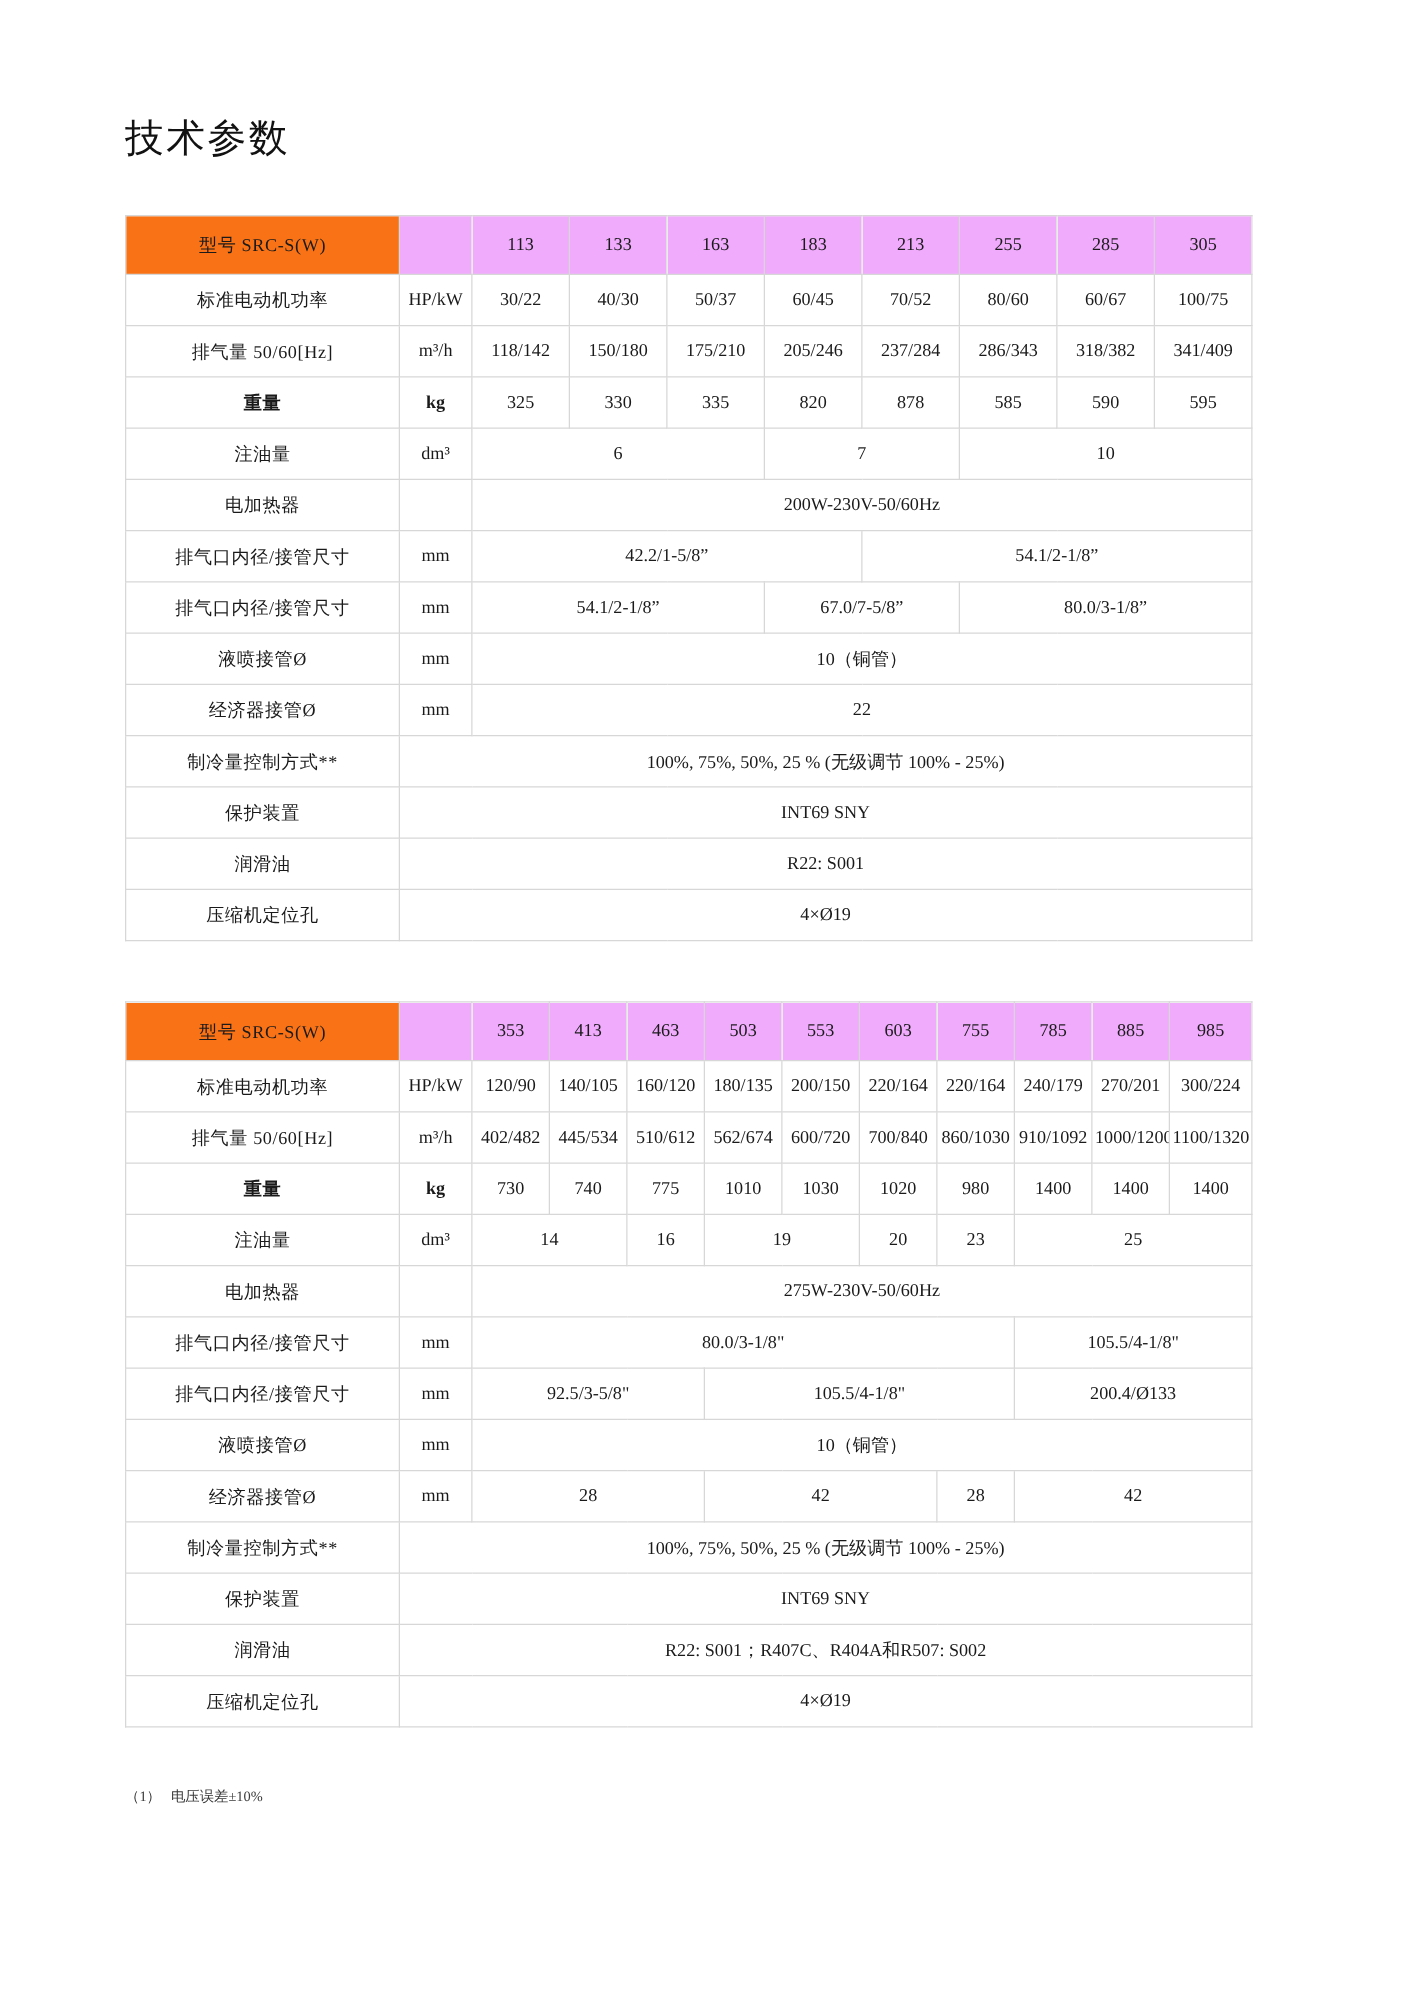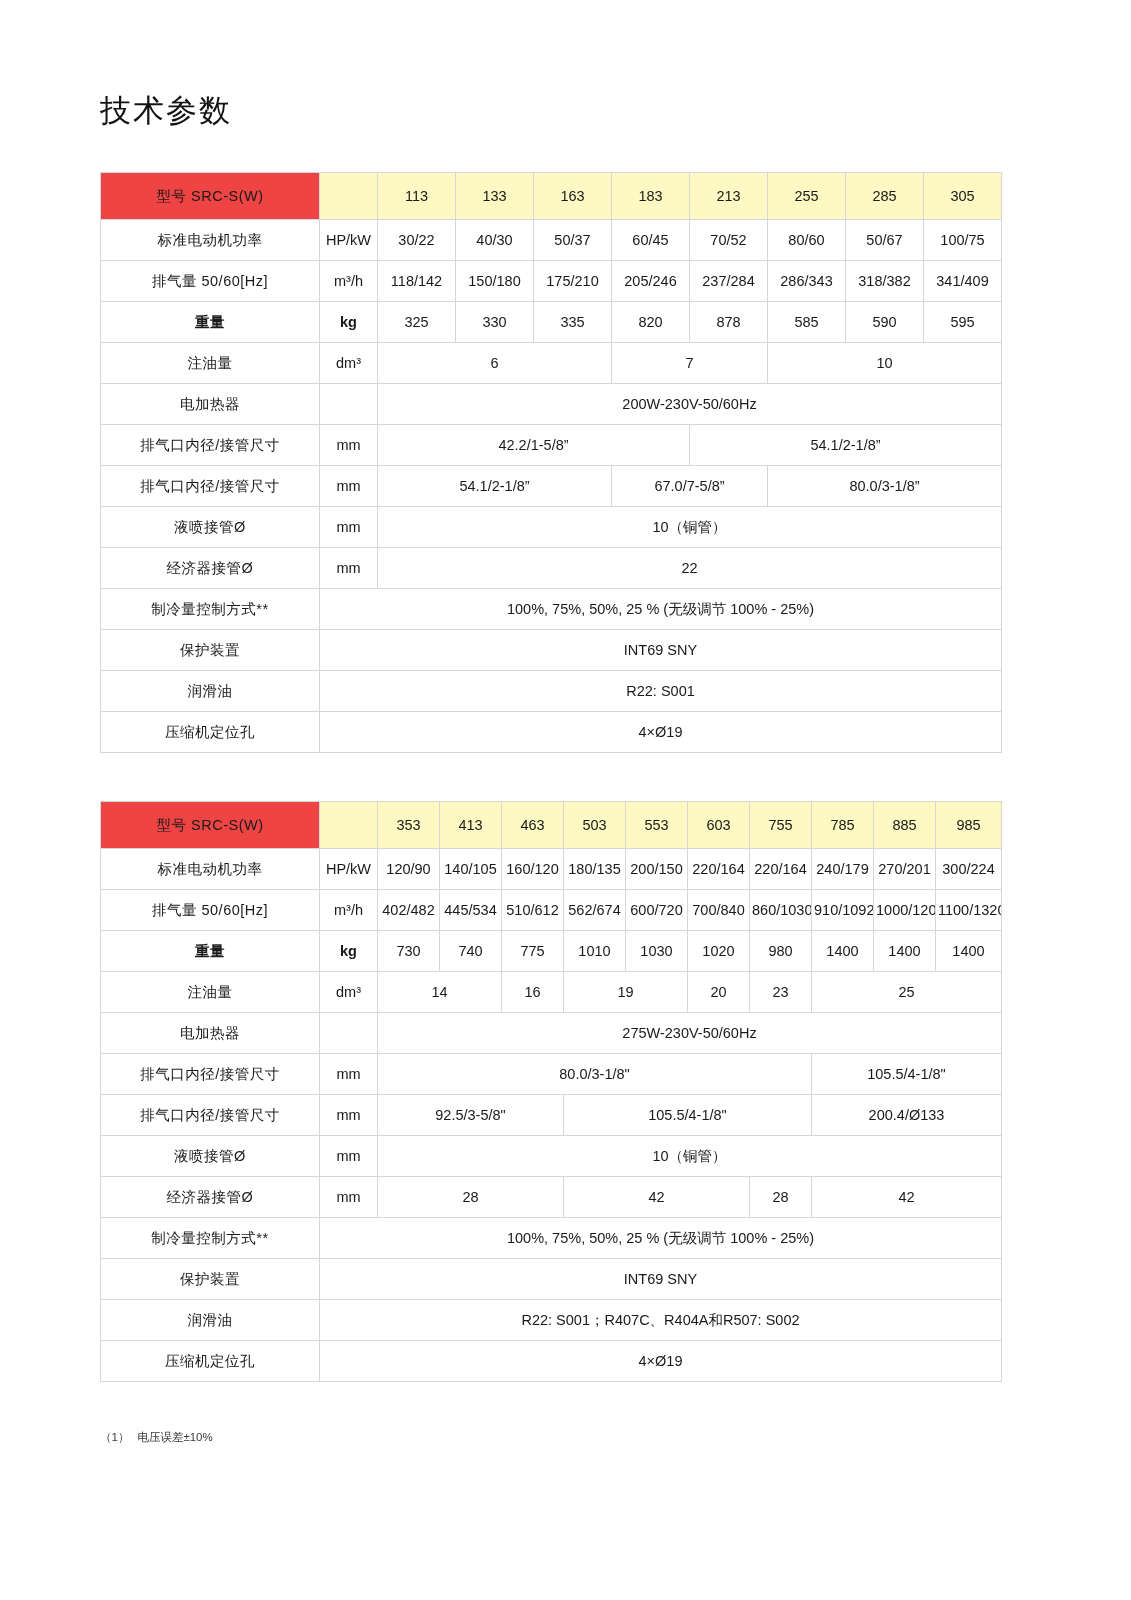--- a/index.html
+++ b/index.html
@@ -13,20 +13,21 @@
     font-family: "Liberation Sans", sans-serif;
     color: #1a1a1a;
     -webkit-font-smoothing: antialiased;
   }
   .page {
     position: relative;
     width: 1131px;
     min-height: 1600px;
     box-sizing: border-box;
     padding: 90px 100px 60px 100px;
+    font-family: Liberation Serif, serif;
   }
   h1.title {
     font-size: 31px;
     font-weight: normal;
     letter-spacing: 2px;
     margin: 0 0 40px 0;
     color: #121212;
   }
   table.spec {
     border-collapse: collapse;
@@ -39,25 +40,25 @@
     font-size: 14.5px;
     text-align: center;
     vertical-align: middle;
     padding: 6px 2px;
     height: 28px;
     color: #1a1a1a;
     overflow: hidden;
     white-space: nowrap;
   }
   table.spec tr.header td {
-    background: #fef9c3;
+    background: #f0abfc;
     height: 34px;
   }
   table.spec tr.header td.label {
-    background: #ef4444;
+    background: #f97316;
   }
   td.label {
     text-align: center;
     letter-spacing: 0.5px;
   }
   td.unit {
     font-size: 14px;
   }
   td.val {
     font-size: 14px;
@@ -110,21 +111,21 @@
 
       <tr>
         <td class="label">标准电动机功率</td>
         <td class="unit">HP/kW</td>
         <td class="val">30/22</td>
         <td class="val">40/30</td>
         <td class="val">50/37</td>
         <td class="val">60/45</td>
         <td class="val">70/52</td>
         <td class="val">80/60</td>
-        <td class="val">50/67</td>
+        <td class="val">60/67</td>
         <td class="val">100/75</td>
       </tr>
 
       <tr>
         <td class="label">排气量 50/60[Hz]</td>
         <td class="unit">m³/h</td>
         <td class="val small-val">118/142</td>
         <td class="val small-val">150/180</td>
         <td class="val small-val">175/210</td>
         <td class="val small-val">205/246</td>

